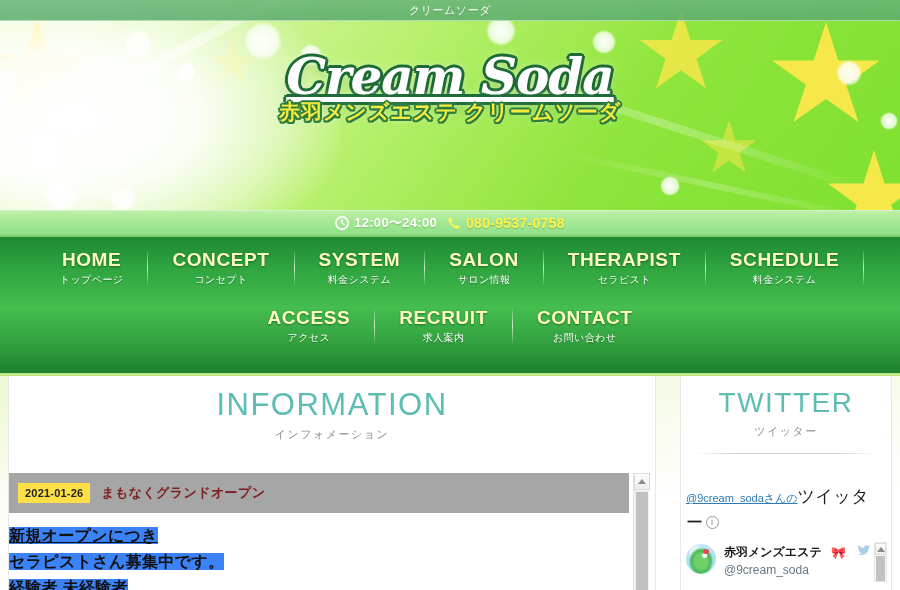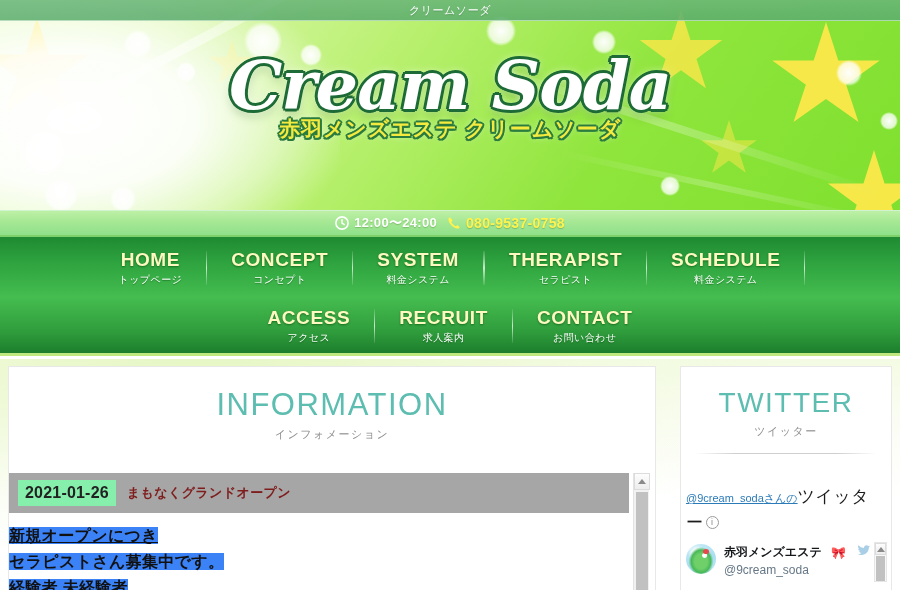--- a/index.html
+++ b/index.html
@@ -67,28 +67,29 @@
   .logo-wrap {
     position: absolute; left: 0; top: 52px;
     width: 900px;
     text-align: center;
     z-index: 4;
   }
   .logo-main {
     font-family: "DejaVu Serif", "Liberation Serif", serif;
     font-style: italic;
     font-weight: 700;
-    font-size: 67px;
+    font-size: 50px;
     line-height: 1;
     color: #ffffff;
     letter-spacing: -1px;
     text-shadow:
       -2px -2px 0 #1d6b36, 2px -2px 0 #1d6b36, -2px 2px 0 #1d6b36, 2px 2px 0 #1d6b36,
       -3px 0 0 #1d6b36, 3px 0 0 #1d6b36, 0 -3px 0 #1d6b36, 0 3px 0 #1d6b36,
       0 0 10px rgba(255,255,255,.9), 0 6px 10px rgba(60,120,40,.35);
+    text-decoration: underline;
   }
   .logo-sub {
     margin-top: -4px;
     font-size: 21px;
     font-weight: 700;
     color: #f5ea3e;
     letter-spacing: 1px;
     text-shadow:
       -1.5px -1.5px 0 #2a7c3f, 1.5px -1.5px 0 #2a7c3f, -1.5px 1.5px 0 #2a7c3f, 1.5px 1.5px 0 #2a7c3f,
       -2px 0 0 #2a7c3f, 2px 0 0 #2a7c3f, 0 -2px 0 #2a7c3f, 0 2px 0 #2a7c3f,
@@ -115,21 +116,21 @@
   .tel-text {
     color: #fff34d; font-size: 14px; font-weight: 700;
     text-shadow: 0 1px 1px rgba(90,150,70,.55);
     letter-spacing: .3px;
   }
   .ico { display: inline-block; line-height: 0; }
 
   
   .nav {
     position: absolute; left: 0; top: 237px;
-    width: 900px; height: 119px;
+    width: 900px; height: 139px;
     background: linear-gradient(180deg, #1f8a32 0%, #2ea33f 22%, #45bd4f 52%, #2f9c3c 82%, #1c7e2c 100%);
     border-bottom: 3px solid #bfe97e;
     z-index: 6;
   }
   .nav-row {
     display: flex; align-items: center; justify-content: center;
   }
   .nav-row.row1 { height: 62px; }
   .nav-row.row2 { height: 54px; }
   .nav-item {
@@ -201,23 +202,23 @@
   }
   .news-inner { position: relative; width: 630px; }
   .news-row {
     display: flex; align-items: center;
     background: #a6a6a6;
     height: 40px;
     padding: 0 0 0 9px;
     margin-right: 10px;
   }
   .news-date {
-    background: #86efac;
+    background: #fde047;
     color: #222222;
-    font-size: 16px;
+    font-size: 11px;
     font-weight: 700;
     padding: 4px 7px;
     line-height: 1.1;
     letter-spacing: .2px;
   }
   .news-title {
     color: #7f1d1d;
     font-size: 13px;
     font-weight: 700;
     margin-left: 11px;
@@ -395,20 +396,24 @@
       <div class="nav-item">
         <span class="nav-en">CONCEPT</span>
         <span class="nav-jp">コンセプト</span>
       </div>
       <div class="nav-sep"></div>
       <div class="nav-item">
         <span class="nav-en">SYSTEM</span>
         <span class="nav-jp">料金システム</span>
       </div>
       <div class="nav-sep"></div>
+      <div class="nav-item">
+        <span class="nav-en">SALON</span>
+        <span class="nav-jp">サロン情報</span>
+      </div>
       <div class="nav-sep"></div>
       <div class="nav-item">
         <span class="nav-en">THERAPIST</span>
         <span class="nav-jp">セラピスト</span>
       </div>
       <div class="nav-sep"></div>
       <div class="nav-item">
         <span class="nav-en">SCHEDULE</span>
         <span class="nav-jp">料金システム</span>
       </div>

